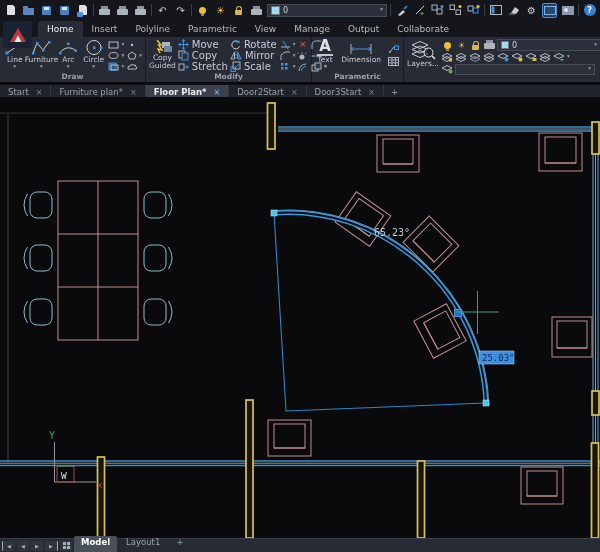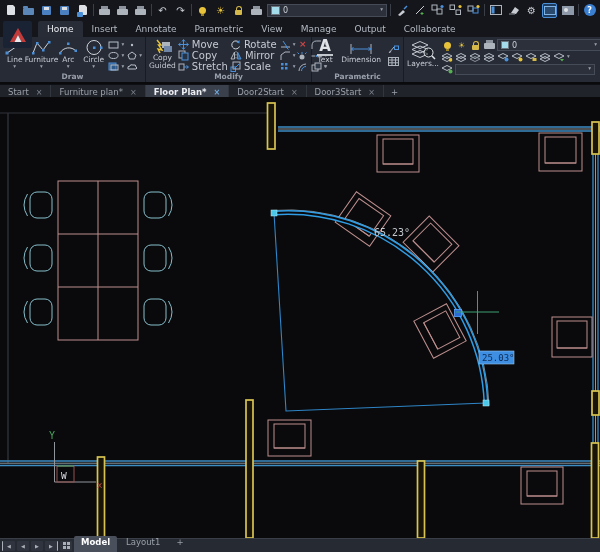--- a/index.html
+++ b/index.html
@@ -185,21 +185,21 @@
     </div>
   <div class="tdiv"></div>
   <div class="tico">
       <span class="helpc">?</span>
     </div>
 </div>
 
 <div class="band" id="ribbontabs">
   <span class="rtab active">Home</span>
   <span class="rtab">Insert</span>
-  <span class="rtab">Annotate</span>
+  <span class="rtab">Polyline</span>
   <span class="rtab">Parametric</span>
   <span class="rtab">View</span>
   <span class="rtab">Manage</span>
   <span class="rtab">Output</span>
   <span class="rtab">Collaborate</span>
 </div>
 <div id="applogo">
   <svg width="20" height="18">
       <path d="M10 2 L18 16 L13.5 16 L10 9 L6.5 16 L2 16 Z" fill="#c23b3b"></path>
       <path d="M10 9 L13.5 16 L6.5 16 Z" fill="#e8eaee"></path>

